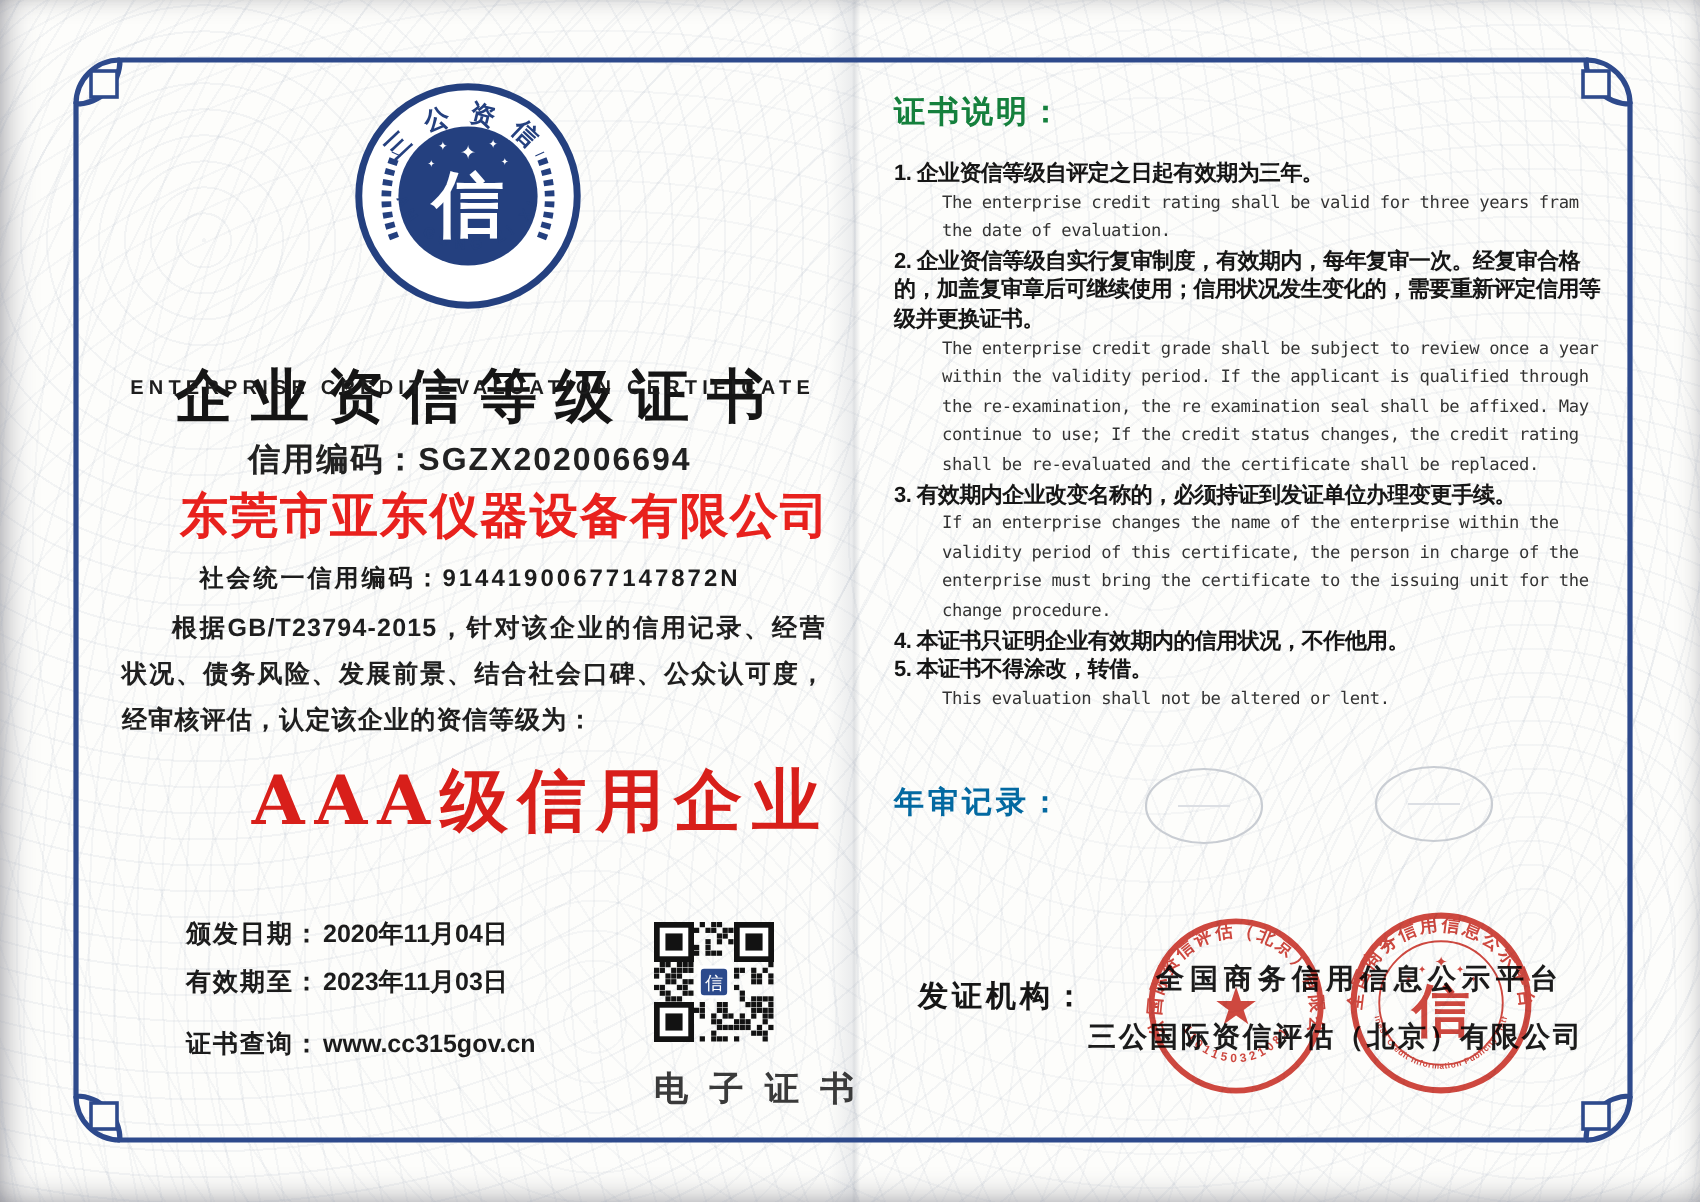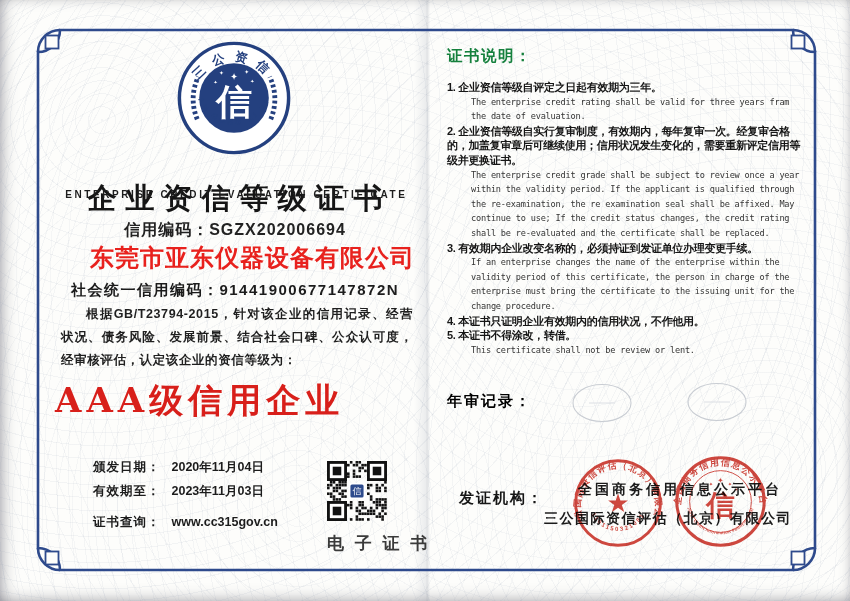--- a/index.html
+++ b/index.html
@@ -34,43 +34,43 @@
   .cert-title{position:absolute;left:0;top:160px;width:100%;text-align:center;
     font-family:"DejaVu Serif","Liberation Serif",serif;font-weight:bold;font-size:29px;
     letter-spacing:9px;color:#151515;white-space:nowrap;text-indent:9px;}
   .cert-subtitle{position:absolute;left:0;top:189px;width:100%;text-align:center;
     font-weight:bold;font-size:10px;letter-spacing:2.6px;color:#1d1d1d;text-indent:2.6px;}
   .credit-code{position:absolute;left:0;top:220px;width:100%;text-align:center;
     font-weight:bold;font-size:16px;letter-spacing:1px;color:#222;}
   .company{position:absolute;left:0;top:242px;width:100%;text-align:right;
     font-weight:bold;font-size:24px;letter-spacing:1px;color:#e8211d;white-space:nowrap;}
   .unified-code{position:absolute;left:0;top:281px;width:100%;text-align:center;
-    font-weight:bold;font-size:15px;letter-spacing:1.5px;color:#1c1c1c;}
+    font-weight:bold;font-size:12px;letter-spacing:1.5px;color:#1c1c1c;}
   .body-par{position:absolute;left:6px;top:303px;width:352px;margin:0;
     font-size:12.5px;font-weight:bold;line-height:23px;letter-spacing:.6px;color:#1f1f1f;
     text-indent:2em;text-align:justify;}
-  .rating{position:absolute;left:0;top:378px;width:100%;text-align:left;
+  .rating{position:absolute;left:0;top:378px;width:100%;text-align:right;
     font-family:"DejaVu Serif","Liberation Serif",serif;font-weight:bold;font-size:34px;
     letter-spacing:5px;color:#d81f1a;white-space:nowrap;}
   .dates{position:absolute;left:38px;top:455px;font-size:12.5px;font-weight:bold;color:#1c1c1c;}
   .dates .row{line-height:24px;white-space:nowrap;}
   .dates .row.query{margin-top:7px;}
-  .dates .lab{letter-spacing:1px;margin-right:11px;}
+  .dates .lab{letter-spacing:1px;margin-right:1px;}
   .qr-wrap{position:absolute;left:272px;top:461px;width:60px;margin:0;text-align:center;}
   .qr-caption{margin-top:7px;font-size:17px;font-weight:bold;letter-spacing:3px;color:#3a3a3a;white-space:nowrap;}
 
   
   .page-right{position:absolute;left:445px;top:0;width:358px;height:601px;}
   .notes-heading{position:absolute;left:2px;top:46px;margin:0;font-size:15.5px;font-weight:bold;
     letter-spacing:1.5px;color:#15803d;}
   .notes{position:absolute;left:2px;top:80px;width:356px;}
   .note-zh{font-size:11px;font-weight:bold;letter-spacing:-.3px;line-height:14.6px;color:#161616;}
   .note-en{font-family:"DejaVu Sans Mono","Liberation Mono",monospace;font-size:8.6px;
     line-height:14.6px;letter-spacing:-.2px;color:#333;margin-left:24px;}
-  .annual-label{position:absolute;left:2px;top:392px;font-size:15px;font-weight:bold;letter-spacing:2px;color:#000000;}
+  .annual-label{position:absolute;left:2px;top:392px;font-size:15px;font-weight:bold;letter-spacing:2px;color:#0369a1;}
   .oval{position:absolute;}
   .oval.o1{left:126px;top:382px;}
   .oval.o2{left:241px;top:381px;}
   .issuer-label{position:absolute;left:14px;top:489px;font-size:15px;font-weight:bold;letter-spacing:2px;color:#161616;}
   .issuer-1{position:absolute;left:112px;top:481px;width:246px;text-align:center;
     font-size:14px;font-weight:bold;letter-spacing:3px;color:#1b1b1b;white-space:nowrap;}
   .issuer-2{position:absolute;left:88px;top:510px;width:270px;text-align:center;
     font-size:14px;font-weight:bold;letter-spacing:1.5px;color:#1b1b1b;white-space:nowrap;}
   .seal{position:absolute;mix-blend-mode:multiply;opacity:.93;}
   .seal.s1{left:127px;top:457px;}
@@ -290,21 +290,21 @@
 
     <div class="notes">
       <div class="note-zh">1. 企业资信等级自评定之日起有效期为三年。</div>
       <div class="note-en">The enterprise credit rating shall be valid for three years fram the date of evaluation.</div>
       <div class="note-zh">2. 企业资信等级自实行复审制度，有效期内，每年复审一次。经复审合格的，加盖复审章后可继续使用；信用状况发生变化的，需要重新评定信用等级并更换证书。</div>
       <div class="note-en">The enterprise credit grade shall be subject to review once a year within the validity period. If the applicant is qualified through the re-examination, the re examination seal shall be affixed. May continue to use; If the credit status changes, the credit rating shall be re-evaluated and the certificate shall be replaced.</div>
       <div class="note-zh">3. 有效期内企业改变名称的，必须持证到发证单位办理变更手续。</div>
       <div class="note-en">If an enterprise changes the name of the enterprise within the validity period of this certificate, the person in charge of the enterprise must bring the certificate to the issuing unit for the change procedure.</div>
       <div class="note-zh">4. 本证书只证明企业有效期内的信用状况，不作他用。</div>
       <div class="note-zh">5. 本证书不得涂改，转借。</div>
-      <div class="note-en">This certificate shall not be review or lent.</div>
+      <div class="note-en">This evaluation shall not be altered or lent.</div>
     </div>
 
     <div class="annual-label">年审记录：</div>
     <svg class="oval o1" width="62" height="42" viewBox="0 0 62 42">
       <ellipse cx="31" cy="21" rx="29" ry="18.5" fill="none" stroke="#c9cdd3" stroke-width="1.1"></ellipse>
       <line x1="18" y1="21" x2="44" y2="21" stroke="#dcdfe4" stroke-width="1"></line>
     </svg>
     <svg class="oval o2" width="62" height="42" viewBox="0 0 62 42">
       <ellipse cx="31" cy="21" rx="29" ry="18.5" fill="none" stroke="#c9cdd3" stroke-width="1.1"></ellipse>
       <line x1="18" y1="21" x2="44" y2="21" stroke="#dcdfe4" stroke-width="1"></line>

